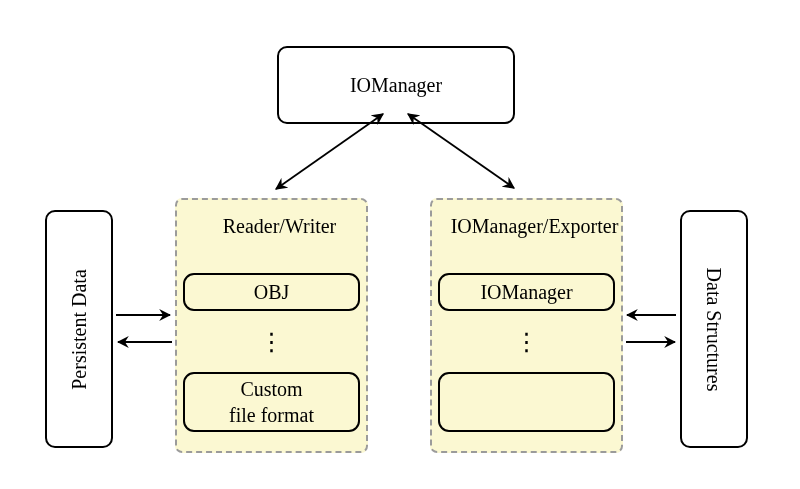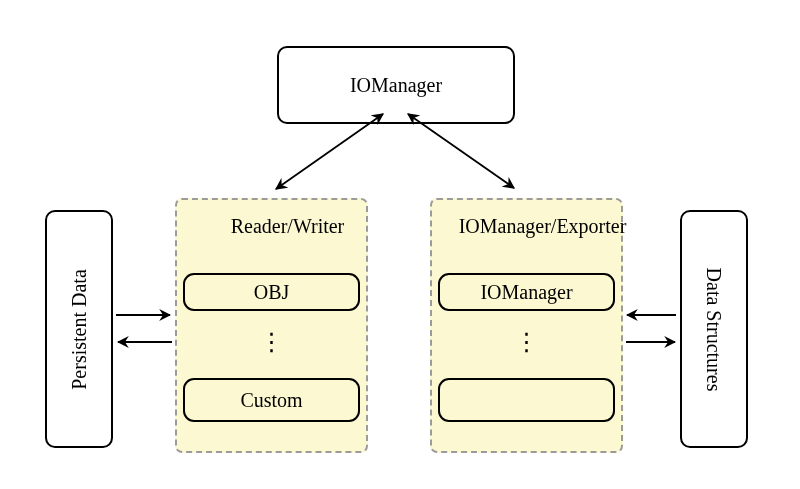--- a/index.html
+++ b/index.html
@@ -38,21 +38,21 @@
     background: #FBF8D2;
     border: 2px dashed #9B9B9B;
     border-radius: 7px;
     box-sizing: border-box;
   }
   #group-left  { left: 175px; }
   #group-right { left: 430px; }
   .group-title {
     position: absolute;
     top: 15px;
-    left: 16px;
+    left: 8px;
     width: 100%;
     text-align: center;
     font-size: 20px;
   }
   .inner-box {
     position: absolute;
     left: 6px;
     width: 177px;
     background: #FBF8D2;
     border: 2.5px solid #000000;
@@ -60,21 +60,21 @@
     box-sizing: border-box;
     display: flex;
     flex-direction: column;
     align-items: center;
     justify-content: center;
     font-size: 20px;
     line-height: 1.3;
     text-align: center;
   }
   .inner-top    { top: 73px;  height: 38px; }
-  .inner-bottom { top: 178px; height: 44px; }
+  .inner-bottom { top: 172px; height: 60px; }
   .dots {
     position: absolute;
     top: 130px;
     left: 0;
     width: 100%;
     text-align: center;
     font-size: 24px;
     line-height: 1;
     font-family: "DejaVu Serif", serif;
   }
@@ -104,20 +104,21 @@
 
   <div class="group" id="group-left">
     <div class="group-title">Reader/Writer</div>
     <div class="inner-box inner-top">
       <span>OBJ</span>
       <span></span>
     </div>
     <div class="dots">⋮</div>
     <div class="inner-box inner-bottom">
       <span>Custom</span>
+      <span>file format</span>
     </div>
   </div>
 
   <div class="group" id="group-right">
     <div class="group-title">IOManager/Exporter</div>
     <div class="inner-box inner-top">
       <span>IOManager</span>
       <span></span>
     </div>
     <div class="dots">⋮</div>

